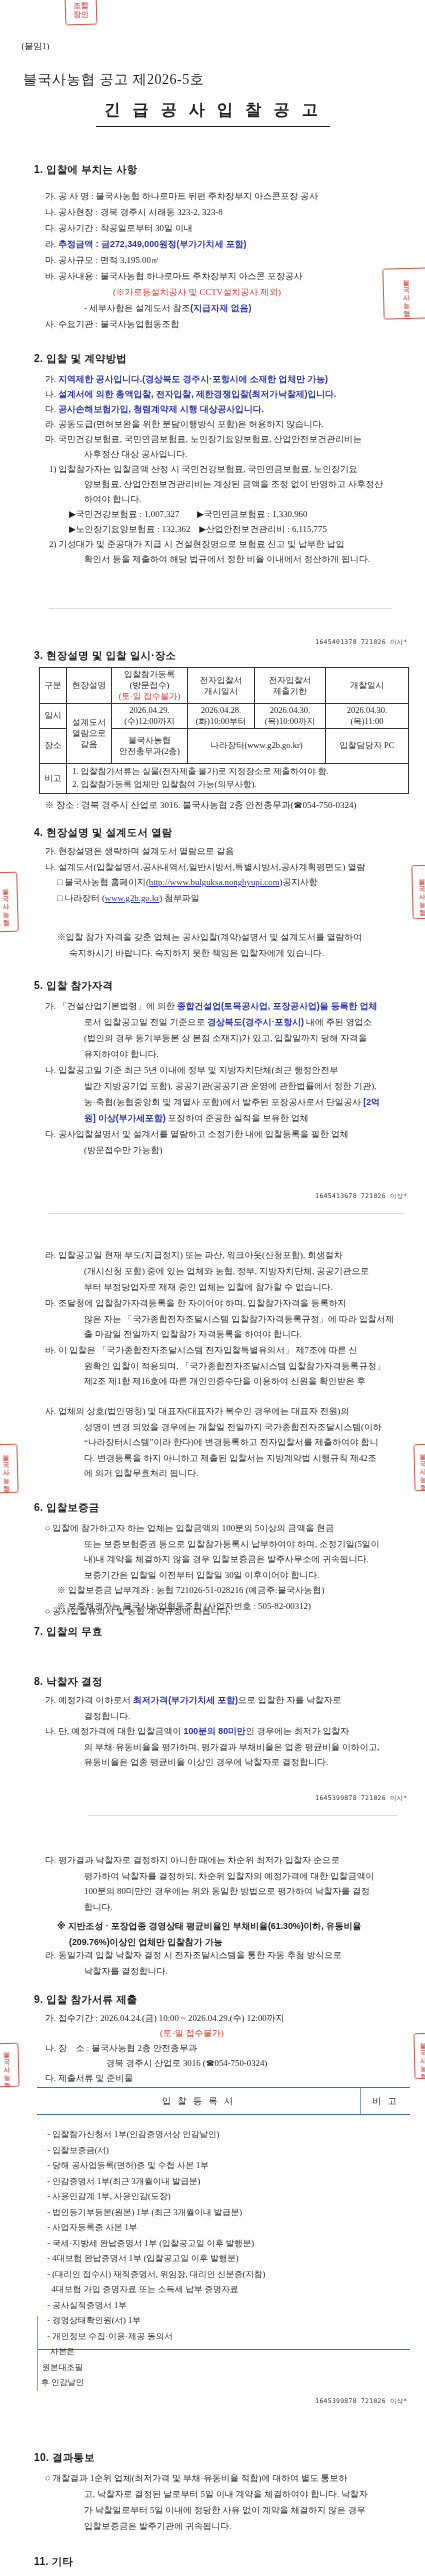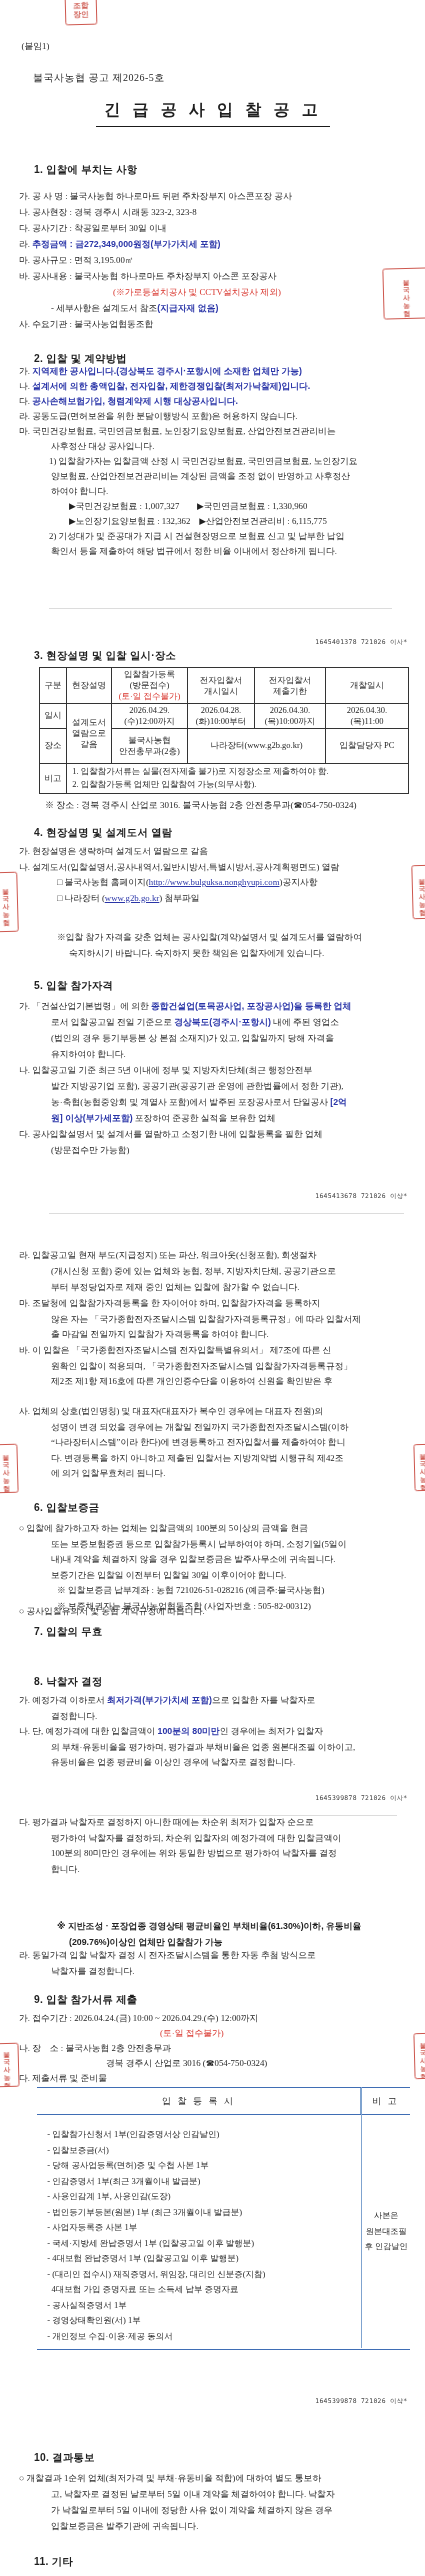--- a/index.html
+++ b/index.html
@@ -1,44 +1,44 @@
 <!DOCTYPE html>
 <html style="font-size:8.2px"><head>
 <meta charset="utf-8">
 <style>
   html,body{margin:0;padding:0;background:#888;}
   .page{position:relative;width:426px;height:3614px;margin:0 auto;background:#ffffff;overflow:hidden;
         font-family:"Liberation Serif","DejaVu Serif",serif;color:#1f1f1f;}
   .grp{position:absolute;left:0;right:0;}
   .ln{font-size:8.8px;line-height:15.5px;white-space:pre-wrap;}
   .lh29 .ln{line-height:15px}.lh31 .ln{line-height:16px}
-  .i1{padding-left:19px}.i1s{padding-left:49px}.i2{padding-left:51px}.i2s{padding-left:57px}
+  .i1{padding-left:45px}.i1s{padding-left:49px}.i2{padding-left:84px}.i2s{padding-left:57px}
   .i3{padding-left:69px}.iR1{padding-left:113px}.iR2{padding-left:160px}.iAddr{padding-left:106px}
   .sec-h{font-family:"Liberation Sans","DejaVu Sans",sans-serif;font-weight:700;font-size:10.3px;padding-left:34px;letter-spacing:0.3px;}
   .c-blue{color:#2a35a8}.c-red{color:#d8342c}
   .b{font-weight:700;font-family:"Liberation Sans","DejaVu Sans",sans-serif;}
   .u{text-decoration:underline}
   .attach{position:absolute;left:21.6px;top:41px;font-size:8.8px;}
-  .notice-no{position:absolute;left:23px;top:71px;font-size:10px;letter-spacing:0.5px;margin-left:10px;}
+  .notice-no{position:absolute;left:23px;top:71px;font-size:14px;letter-spacing:0.5px;}
   .title-wrap{position:absolute;left:0;right:0;top:100px;text-align:center;}
   .title{display:inline-block;font-size:16px;font-weight:700;letter-spacing:4.1px;
          border-bottom:1.5px solid #1a1a1a;padding:0 8.2px 4.6px;}
   .code{position:absolute;right:18.5px;font-family:"DejaVu Sans Mono","Liberation Mono",monospace;
         font-size:6.4px;color:#3c3c3c;letter-spacing:0.3px;}
   .scanline{position:absolute;height:1px;background:#dcdcdc;}
   
   .t1{position:absolute;left:39px;top:667px;width:369px;border-collapse:collapse;table-layout:fixed;}
   .t1 td{border:0.8px solid #333;text-align:center;vertical-align:middle;font-size:8.5px;line-height:10.8px;padding:1px;}
   .t1 .rh{height:36px}.t1 .r1{height:24px}.t1 .r2{height:35px}.t1 .r3{height:30px}
   .t1 .bigo-cell{text-align:left;padding-left:5.2px;line-height:13px;}
   .t2{position:absolute;left:37px;top:2087px;width:373px;height:261px;
       border-top:1.3px solid #3f6db4;border-bottom:1.3px solid #3f6db4;}
   .t2-head{display:flex;height:26px;border-bottom:0.8px solid #3f6db4;}
   .t2-head .hc{display:flex;align-items:center;justify-content:center;font-size:9px;letter-spacing:2.1px;}
-  .t2-body{display:flex;height:233px;}
+  .t2-body{display:flex;height:233px;flex-direction:column;}
   .t2 .colL{width:324px;}
   .t2 .colR{width:49px;border-left:0.8px solid #7fa3cf;}
   .t2-items{padding:12.4px 0 0 10.3px;}
   .t2-items .ti{font-size:8.5px;line-height:15.5px;white-space:pre-wrap;}
   .t2-remark{display:flex;flex-direction:column;justify-content:center;align-items:center;height:100%;
              font-size:8.2px;line-height:15.5px;margin-top:-28px;padding-top:28px;}
   
   .stamp{position:absolute;border:1.5px solid rgba(192,44,32,.8);border-radius:2.6px;overflow:hidden;
          color:rgba(192,44,32,.75);font-family:"Liberation Sans","DejaVu Sans",sans-serif;font-weight:700;
          display:flex;align-items:center;justify-content:center;transform:rotate(-1.5deg);filter:blur(0.2px);}
@@ -90,21 +90,21 @@
     <div class="ln i1">다. 공사기간 : 착공일로부터 30일 이내</div>
     <div class="ln i1"><span class="">라. </span><span class="c-blue b">추정금액 : 금272,349,000원정(부가가치세 포함)</span></div>
     <div class="ln i1">마. 공사규모 : 면적 3,195.00㎡</div>
     <div class="ln i1">바. 공사내용 : 불국사농협 하나로마트 주차장부지 아스콘 포장공사</div>
     <div class="ln iR1"><span class="c-red">(※가로등설치공사 및 CCTV설치공사 제외)</span></div>
     <div class="ln i2"><span class="">- 세부사항은 설계도서 참조</span><span class="c-blue b">(지급자재 없음)</span></div>
     <div class="ln i1">사. 수요기관 : 불국사농업협동조합</div>
   </div>
 
   <div class="grp sec-h" style="top:352px">2. 입찰 및 계약방법</div>
-  <div class="grp lh29" style="top:364px">
+  <div class="grp lh29" style="top:372px">
     <div class="ln i1"><span class="">가. </span><span class="c-blue b">지역제한 공사입니다.(경상북도 경주시·포항시에 소재한 업체만 가능)</span></div>
     <div class="ln i1"><span class="">나. </span><span class="c-blue b">설계서에 의한 총액입찰, 전자입찰, 제한경쟁입찰(최저가낙찰제)입니다.</span></div>
     <div class="ln i1"><span class="">다. </span><span class="c-blue b">공사손해보험가입, 청렴계약제 시행 대상공사입니다.</span></div>
     <div class="ln i1">라. 공동도급(면허보완을 위한 분담이행방식 포함)은 허용하지 않습니다.</div>
     <div class="ln i1">마. 국민건강보험료, 국민연금보험료, 노인장기요양보험료, 산업안전보건관리비는</div>
     <div class="ln i2">사후정산 대상 공사입니다.</div>
     <div class="ln i1s">1) 입찰참가자는 입찰금액 산정 시 국민건강보험료, 국민연금보험료, 노인장기요</div>
     <div class="ln i2">양보험료, 산업안전보건관리비는 계상된 금액을 조정 없이 반영하고 사후정산</div>
     <div class="ln i2">하여야 합니다.</div>
     <div class="ln i3">▶국민건강보험료 : 1,007,327　　▶국민연금보험료 : 1,330,960</div>
@@ -252,26 +252,26 @@
   <div class="grp sec-h" style="top:1625px">7. 입찰의 무효</div>
   <div class="grp" style="top:1604px">
     <div class="ln i1">○ 공사입찰유의서 및 농협 계약규정에 따릅니다.</div>
   </div>
 
   <div class="grp sec-h" style="top:1675px">8. 낙찰자 결정</div>
   <div class="grp" style="top:1693px">
     <div class="ln i1"><span class="">가. 예정가격 이하로서 </span><span class="c-blue b">최저가격(부가가치세 포함)</span><span class="">으로 입찰한 자를 낙찰자로</span></div>
     <div class="ln i2">결정합니다.</div>
     <div class="ln i1"><span class="">나. 단, 예정가격에 대한 입찰금액이 </span><span class="c-blue b">100분의 80미만</span><span class="">인 경우에는 최저가 입찰자</span></div>
-    <div class="ln i2">의 부채·유동비율을 평가하며, 평가결과 부채비율은 업종 원본대조필 이하이고,</div>
+    <div class="ln i2">의 부채·유동비율을 평가하며, 평가결과 부채비율은 업종 평균비율 이하이고,</div>
     <div class="ln i2">유동비율은 업종 평균비율 이상인 경우에 낙찰자로 결정합니다.</div>
   </div>
   <div class="code" style="top:1794px">1645399878 721026 이사*</div>
   <div class="scanline" style="top:1815px;left:88px;width:309px;"></div>
-  <div class="grp" style="top:1815px">
+  <div class="grp" style="top:1853px">
     <div class="ln i1">다. 평가결과 낙찰자로 결정하지 아니한 때에는 차순위 최저가 입찰자 순으로</div>
     <div class="ln i2">평가하여 낙찰자를 결정하되, 차순위 입찰자의 예정가격에 대한 입찰금액이</div>
     <div class="ln i2">100분의 80미만인 경우에는 위와 동일한 방법으로 평가하여 낙찰자를 결정</div>
     <div class="ln i2">합니다.</div>
   </div>
   <div class="grp" style="top:1919px">
     <div class="ln i2s"><span class="b">※ 지반조성 · 포장업종 경영상태 평균비율인 부채비율(61.30%)이하, 유동비율</span></div>
     <div class="ln i3"><span class="b">(209.76%)이상인 업체만 입찰참가 가능</span></div>
   </div>
   <div class="grp" style="top:1948px">

